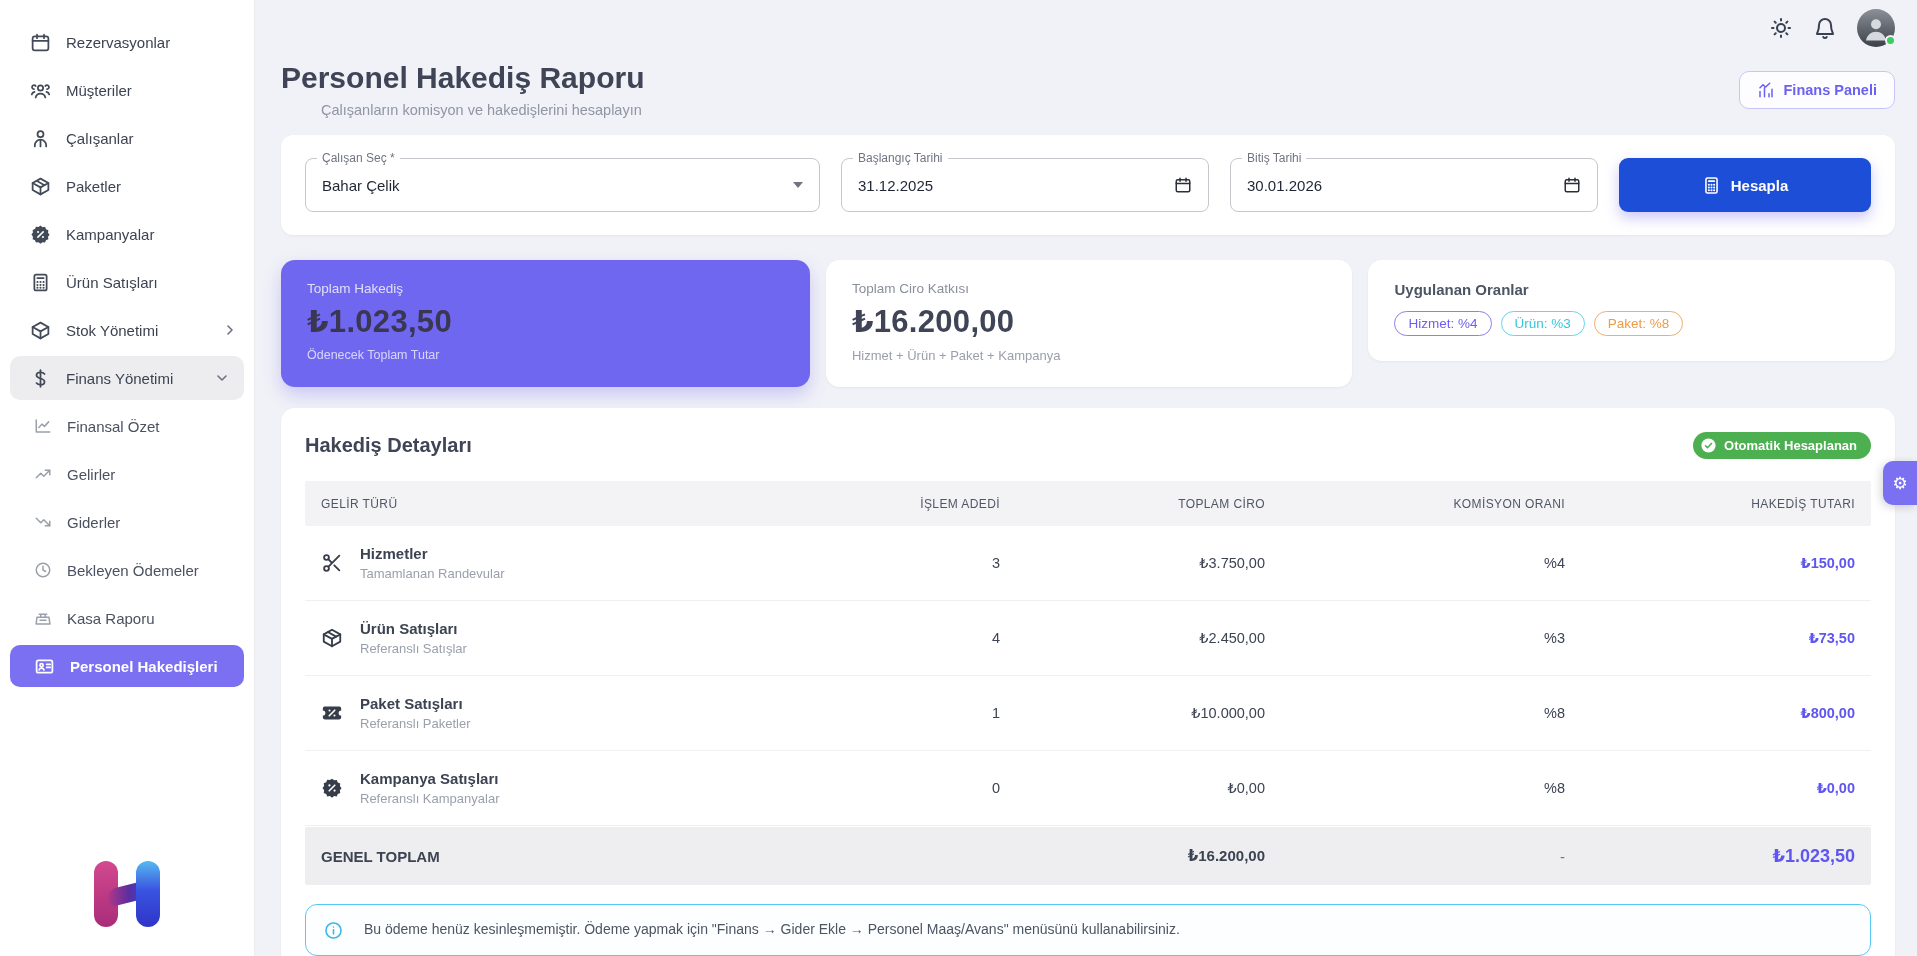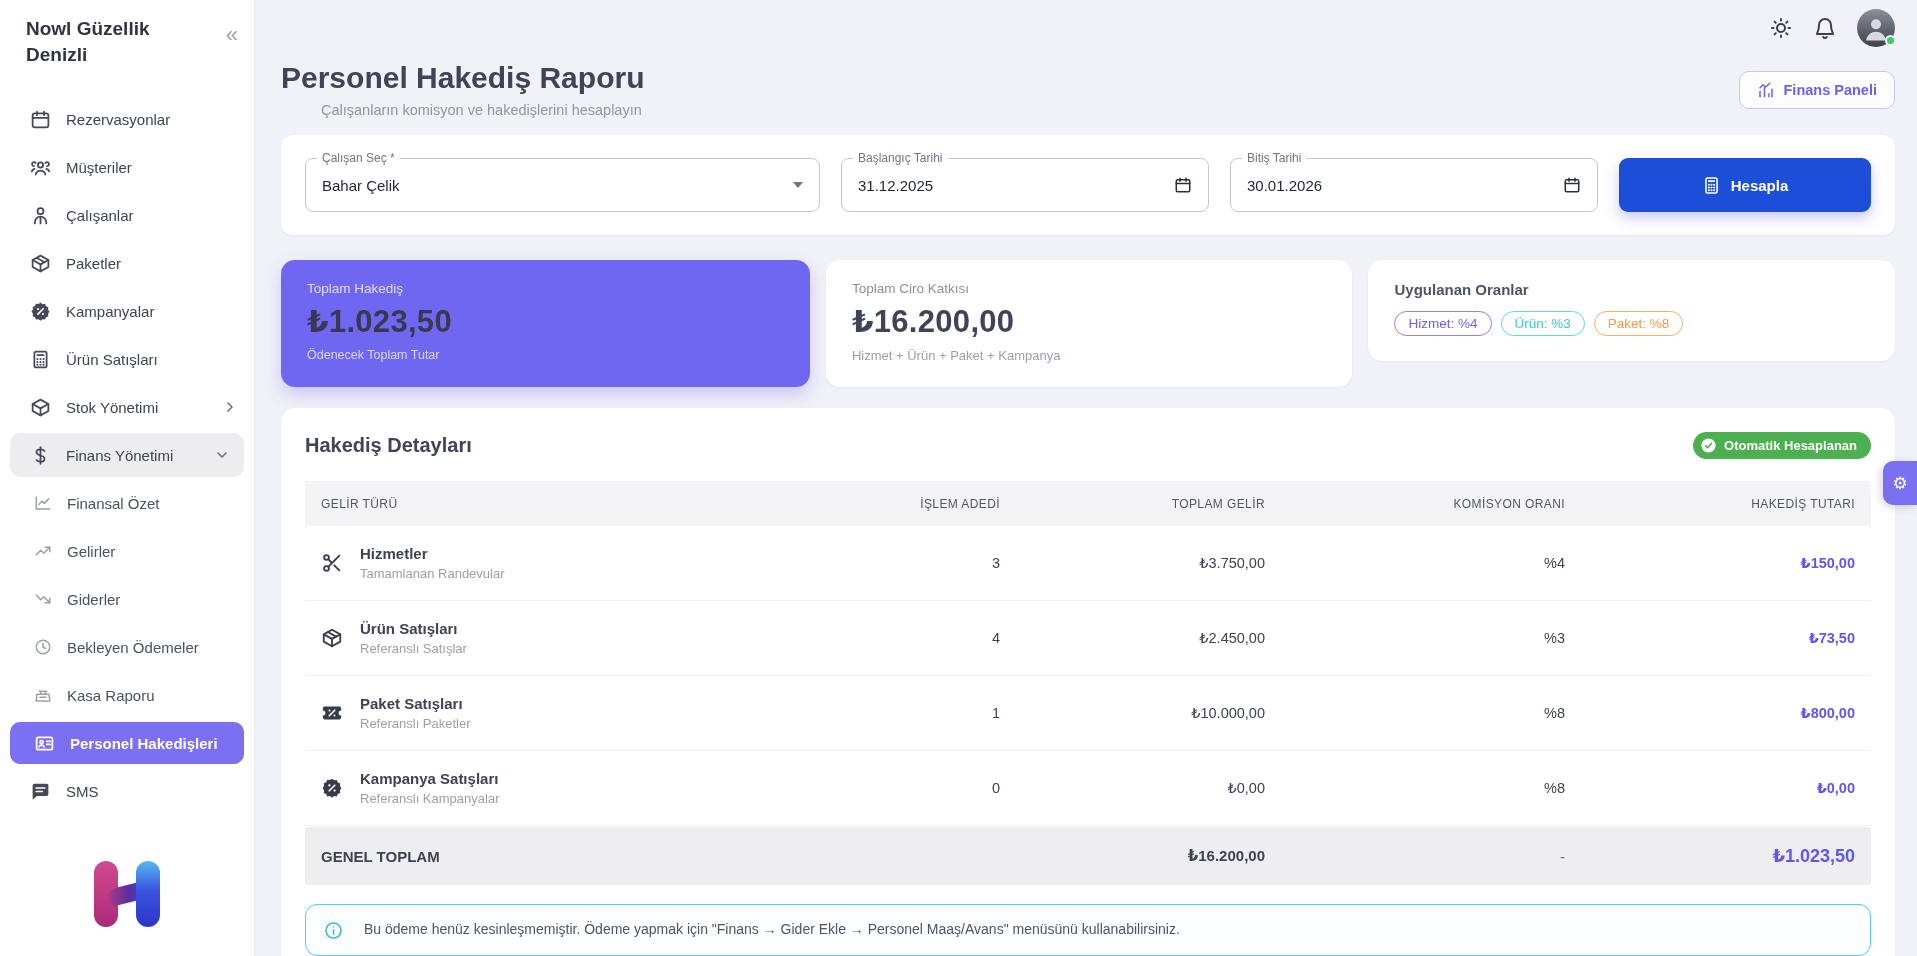--- a/index.html
+++ b/index.html
@@ -103,24 +103,20 @@
   .alert-text { font-size:14px; color:#4b5563; line-height:1.4; }
 
   .gear-fab { position:absolute; right:0; top:461px; width:34px; height:44px; background:#7b6ff2; border:none; border-radius:10px 0 0 10px; color:#fff; font-size:17px; cursor:pointer; box-shadow:-2px 2px 8px rgba(20,20,43,.18); z-index:5; }
 </style>
 </head>
 <body>
 
 <div class="screen">
 
   <aside class="sidebar">
-    <div class="sb-head">
-      <div class="sb-title">Nowl Güzellik Denizli</div>
-      <button class="sb-collapse">«</button>
-    </div>
     <nav class="nav">
 
       <div class="nav-item">
         <span class="ni">
           <svg viewBox="0 0 24 24" fill="none" stroke="currentColor" stroke-width="2" stroke-linecap="round">
               <rect x="3" y="5" width="18" height="16" rx="2.5"></rect>
               <path d="M16 3v4M8 3v4M3 10h18"></path>
             </svg>
         </span>
         <span>Rezervasyonlar</span>
@@ -268,29 +264,20 @@
         <span class="ni">
           <svg viewBox="0 0 24 24" fill="none" stroke="currentColor" stroke-width="2" stroke-linecap="round">
               <rect x="3" y="5" width="18" height="14" rx="2"></rect>
               <circle cx="8.6" cy="10.5" r="1.8"></circle>
               <path d="M5.8 15.8c.5-1.3 1.5-1.9 2.8-1.9s2.3.6 2.8 1.9M14.5 9.5h4M14.5 13h4"></path>
             </svg>
         </span>
         <span>Personel Hakedişleri</span>
       </div>
 
-      <div class="nav-item">
-        <span class="ni">
-          <svg viewBox="0 0 24 24">
-              <path fill="currentColor" d="M3 5a2 2 0 0 1 2-2h14a2 2 0 0 1 2 2v10a2 2 0 0 1-2 2H8l-5 4V5z"></path>
-              <path d="M7 8h10M7 12h7" stroke="#fff" stroke-width="1.8" stroke-linecap="round"></path>
-            </svg>
-        </span>
-        <span>SMS</span>
-      </div>
 
     </nav>
     <div class="sb-logo">
       <div class="logo-h">
         <div class="bar l"></div>
           <div class="mid"></div>
           <div class="bar r"></div>
       </div>
     </div>
   </aside>
@@ -395,21 +382,21 @@
               <path d="M7.8 12.4l2.7 2.7 5.7-6" fill="none" stroke="#4caf50" stroke-width="2.2" stroke-linecap="round" stroke-linejoin="round"></path>
             </svg>
           <span>Otomatik Hesaplanan</span>
         </div>
       </div>
 
       <div class="tbl">
         <div class="trow thead">
           <div>GELİR TÜRÜ</div>
           <div>İŞLEM ADEDİ</div>
-          <div>TOPLAM GELİR</div>
+          <div>TOPLAM CİRO</div>
           <div>KOMİSYON ORANI</div>
           <div>HAKEDİŞ TUTARI</div>
         </div>
 
         <div class="trow tbody-row">
           <div class="cell-main">
             <span class="row-icon">
               <svg viewBox="0 0 24 24" fill="none" stroke="currentColor" stroke-width="2" stroke-linecap="round">
                   <circle cx="6" cy="6" r="2.6"></circle>
                   <circle cx="6" cy="18" r="2.6"></circle>

